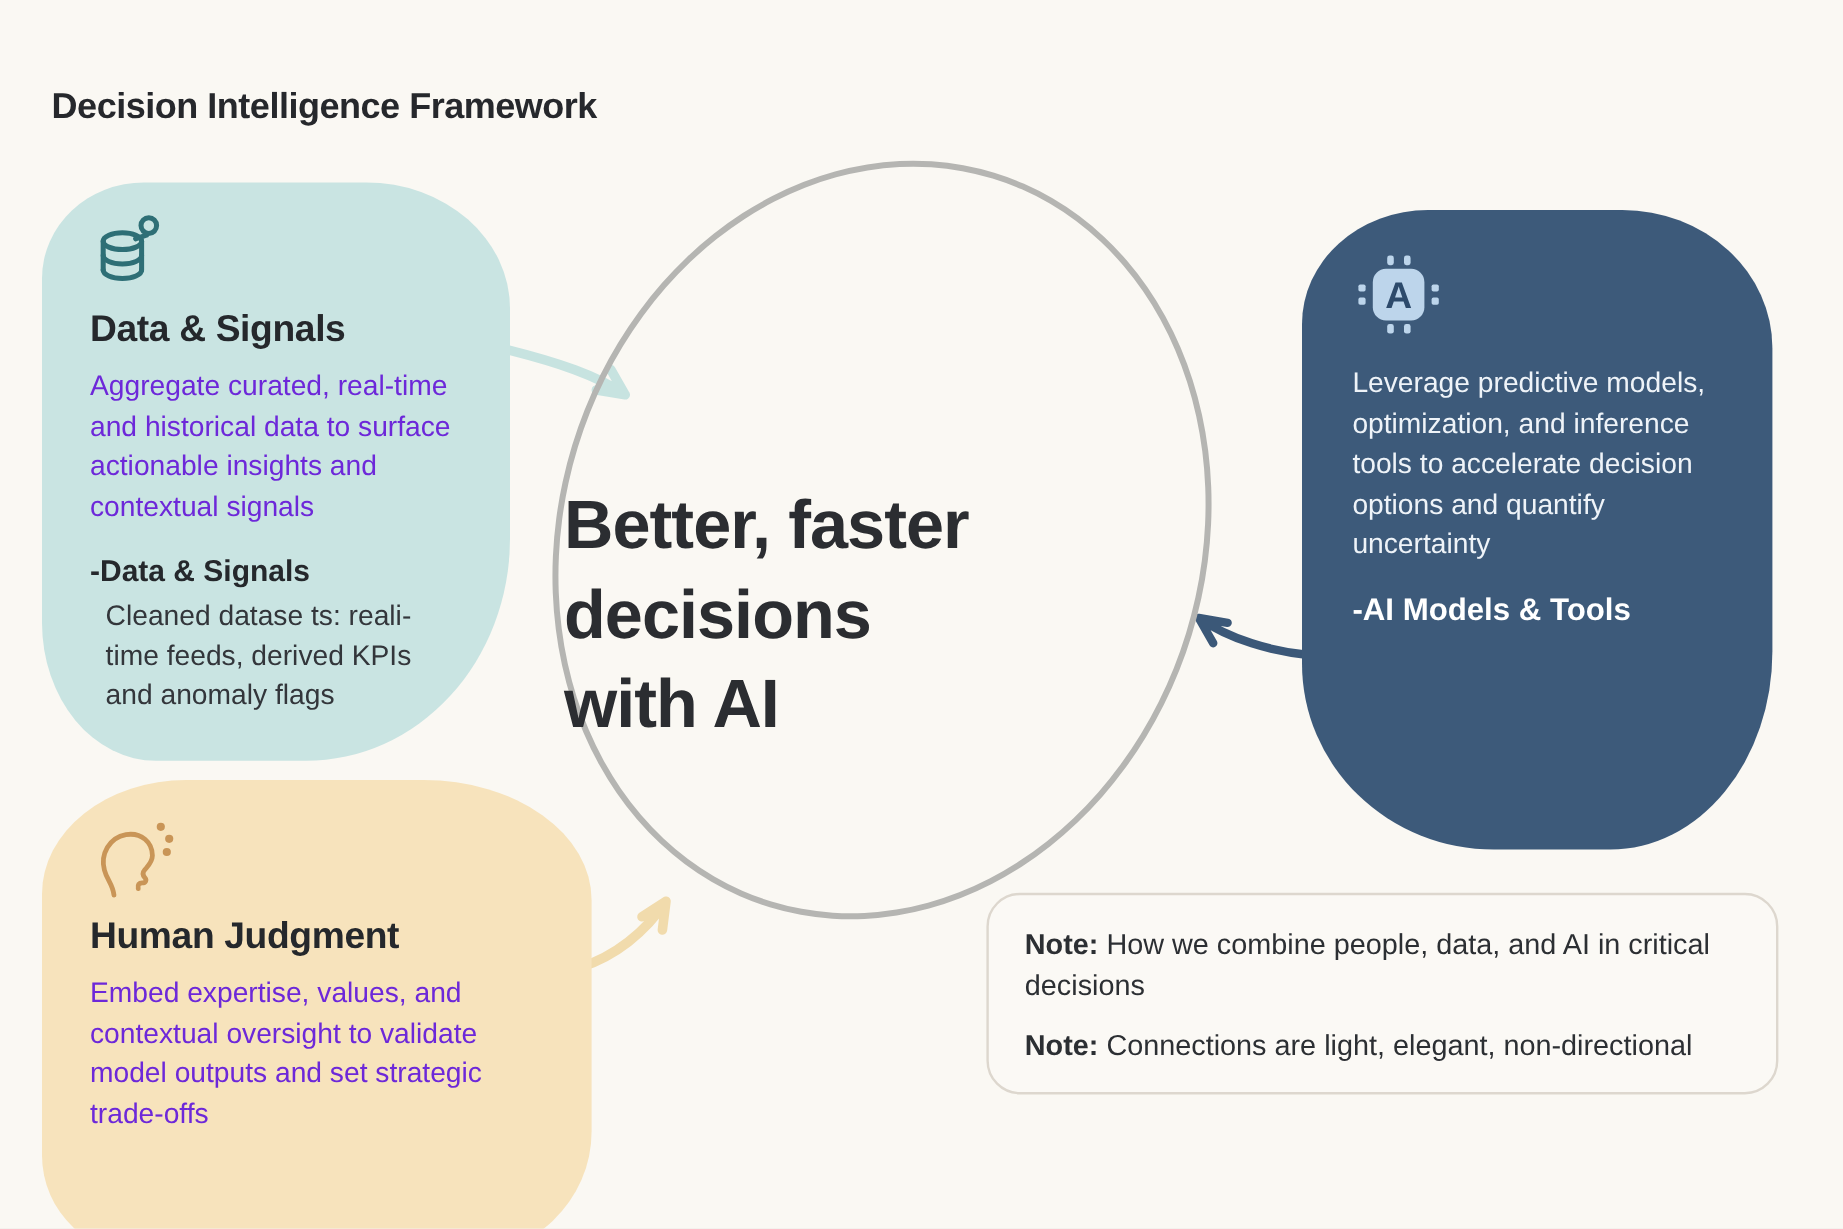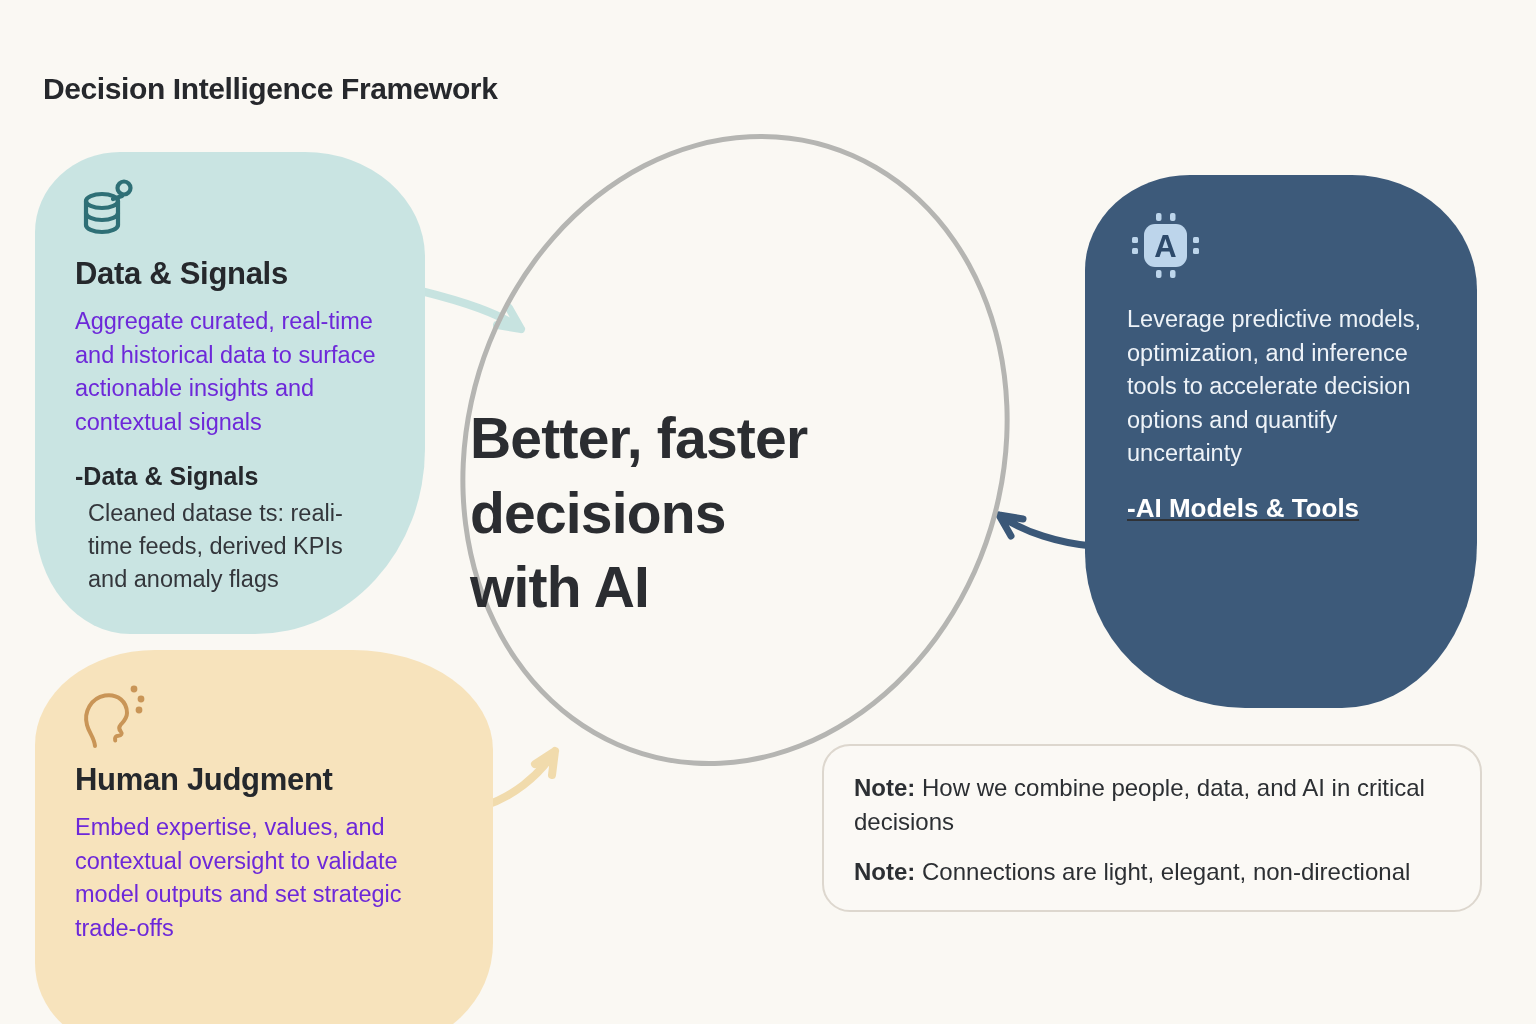--- a/index.html
+++ b/index.html
@@ -38,21 +38,21 @@
   }
   .card-navy {
     left:1085px; top:175px; width:392px; height:533px;
     background:var(--navy-card,#3d5a7a);
     border-radius:105px 125px 135px 160px / 95px 115px 165px 155px;
     padding:36px 40px 0 42px;
   }
   .card-navy .nav-head { display:flex; align-items:center; gap:18px; }
   .card-navy .nav-title { font-size:31px; font-weight:700; line-height:1.26; color:#ffffff; letter-spacing:-0.3px; }
   .card-navy .body { margin-top:22px; color:var(--navy-text,#eef3f8); }
-  .card-navy .sub { margin-top:22px;text-decoration:underline; }
+  .card-navy .sub { margin-top:22px; }
   .card-navy .sub-title { font-size:26px; color:#ffffff; }
   .card-navy .sub-body { color:#e8eef6; }
 
   .card-icon { display:block; margin-bottom:8px; }
 
   
   .ellipse {
     position:absolute; left:465px; top:130px; width:540px; height:640px;
     border:5px solid var(--ellipse-stroke,#b5b5b2);
     border-radius:50%;

